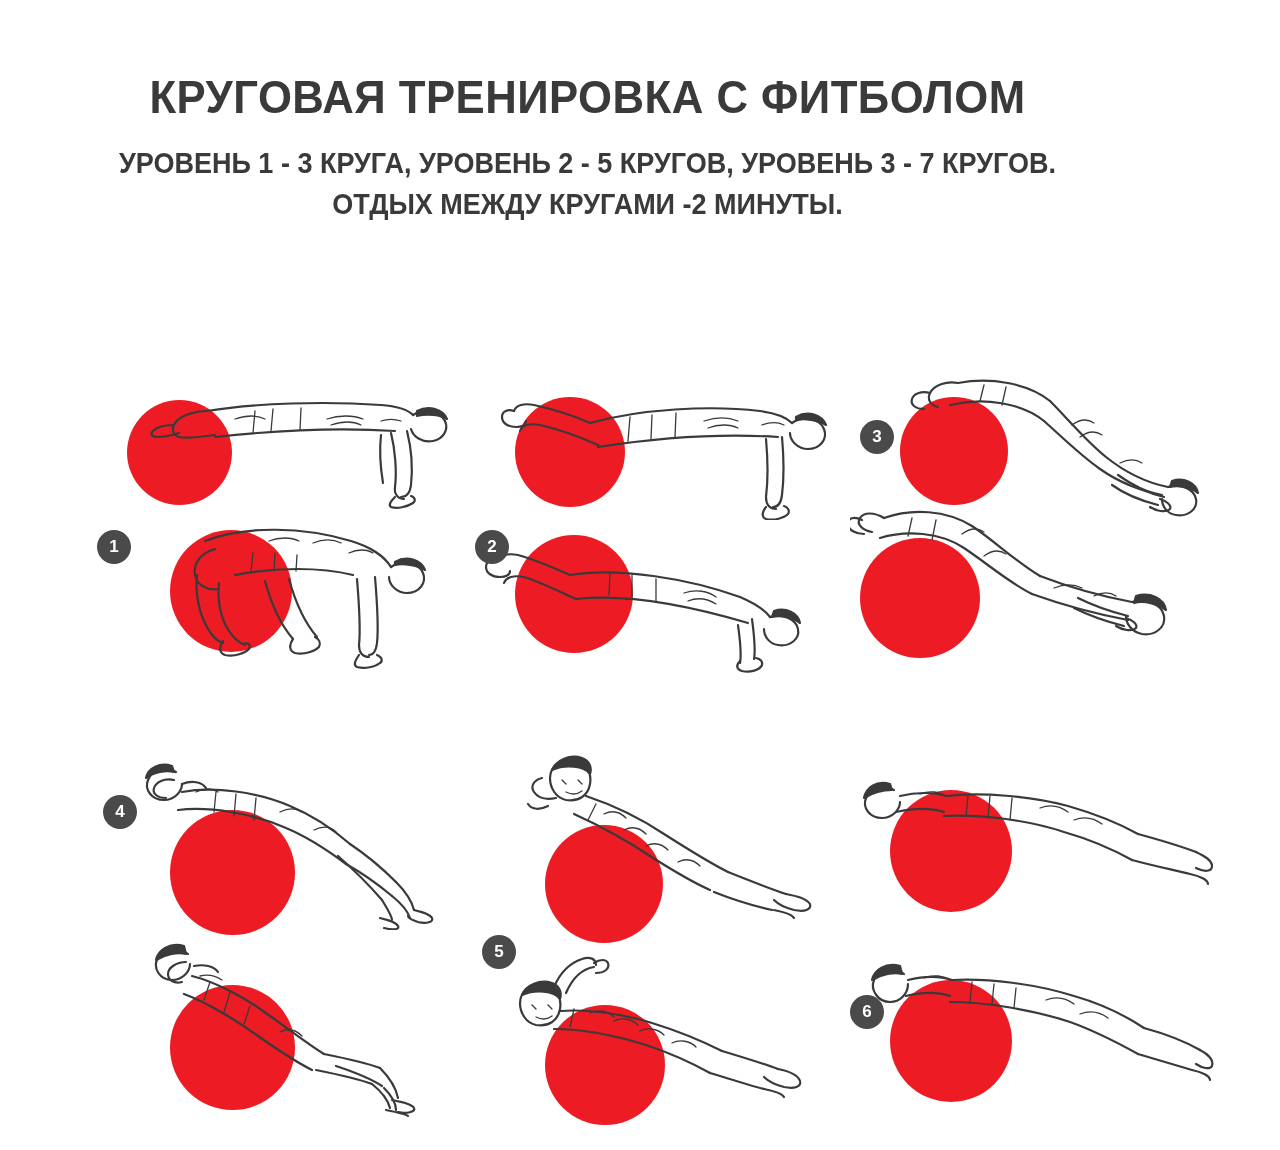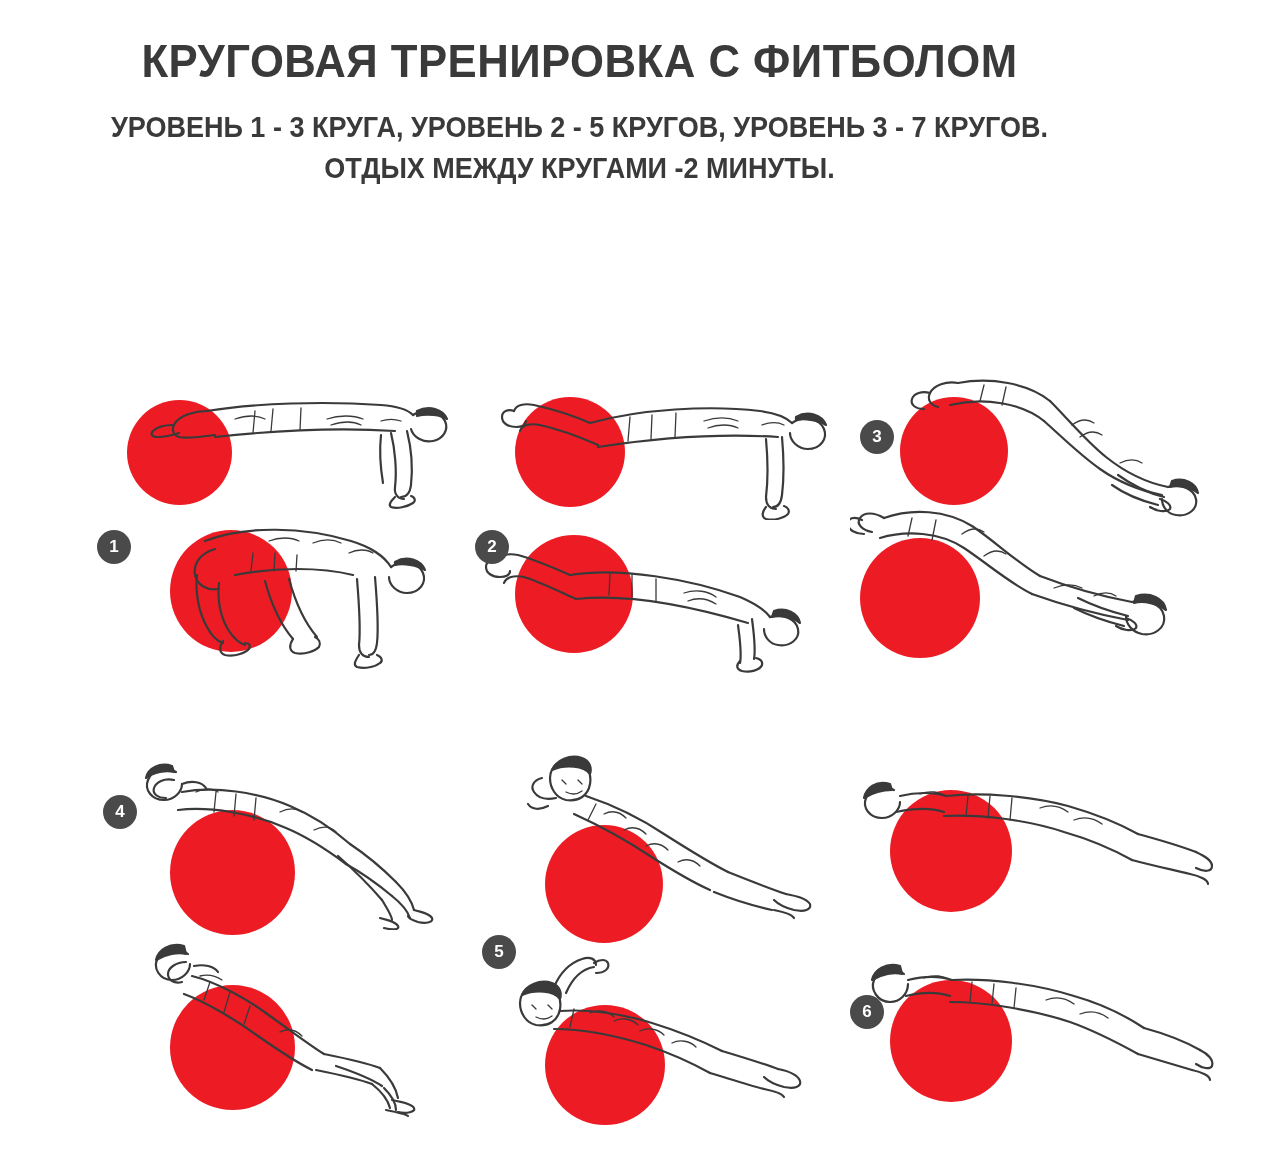--- a/index.html
+++ b/index.html
@@ -14,24 +14,24 @@
     position: relative;
     overflow: hidden;
     font-family: "Liberation Sans", sans-serif;
     color: #2b2b2b;
   }
 
   
   .header {
     position: absolute;
     top: 0;
-    left: 0;
+    left: 8px;
     width: 1159px;
     text-align: center;
-    padding-top: 36px;
+    padding-top: 72px;
   }
   .title {
     font-family: "Liberation Sans Narrow", "Liberation Sans", sans-serif;
     font-weight: 700;
     font-size: 47px;
     letter-spacing: 0.5px;
     color: #3a3a3a;
     transform: scaleX(0.93);
     margin: 0;
     line-height: 1.05;

